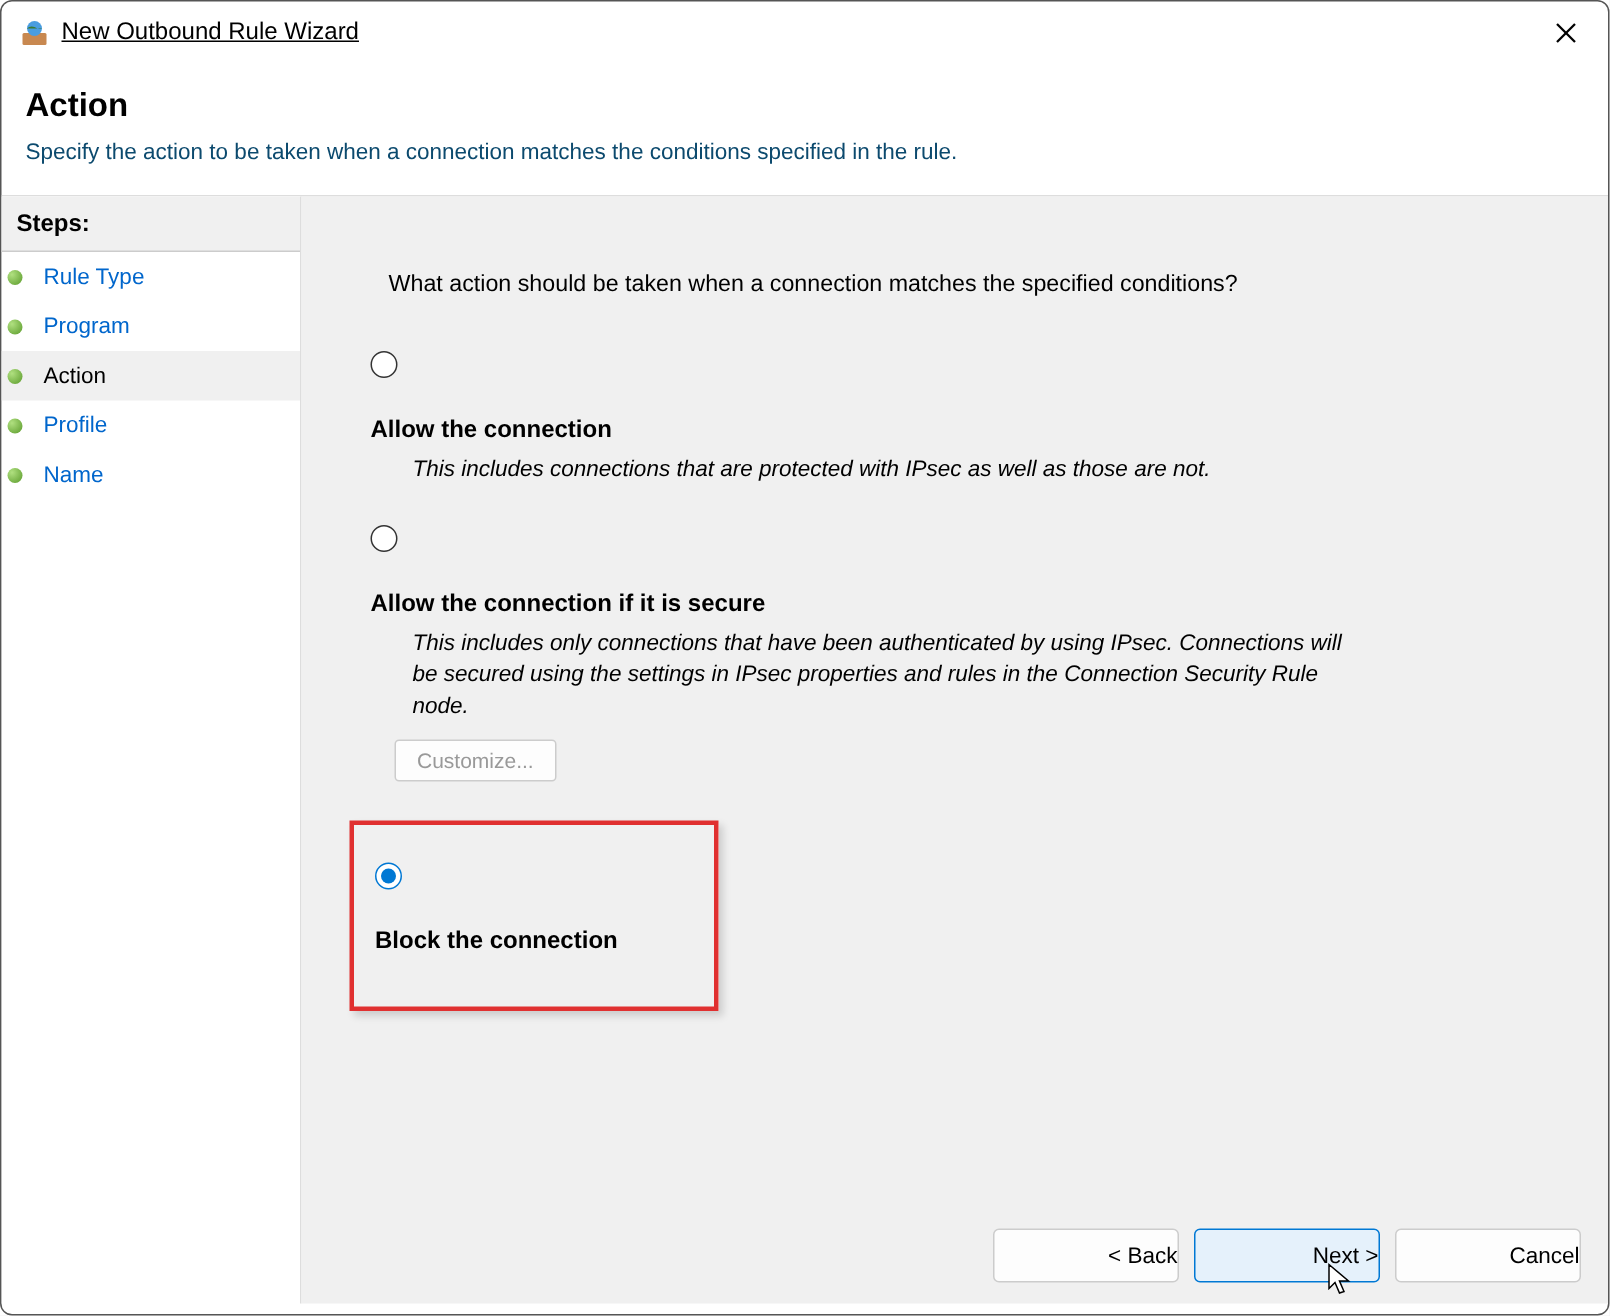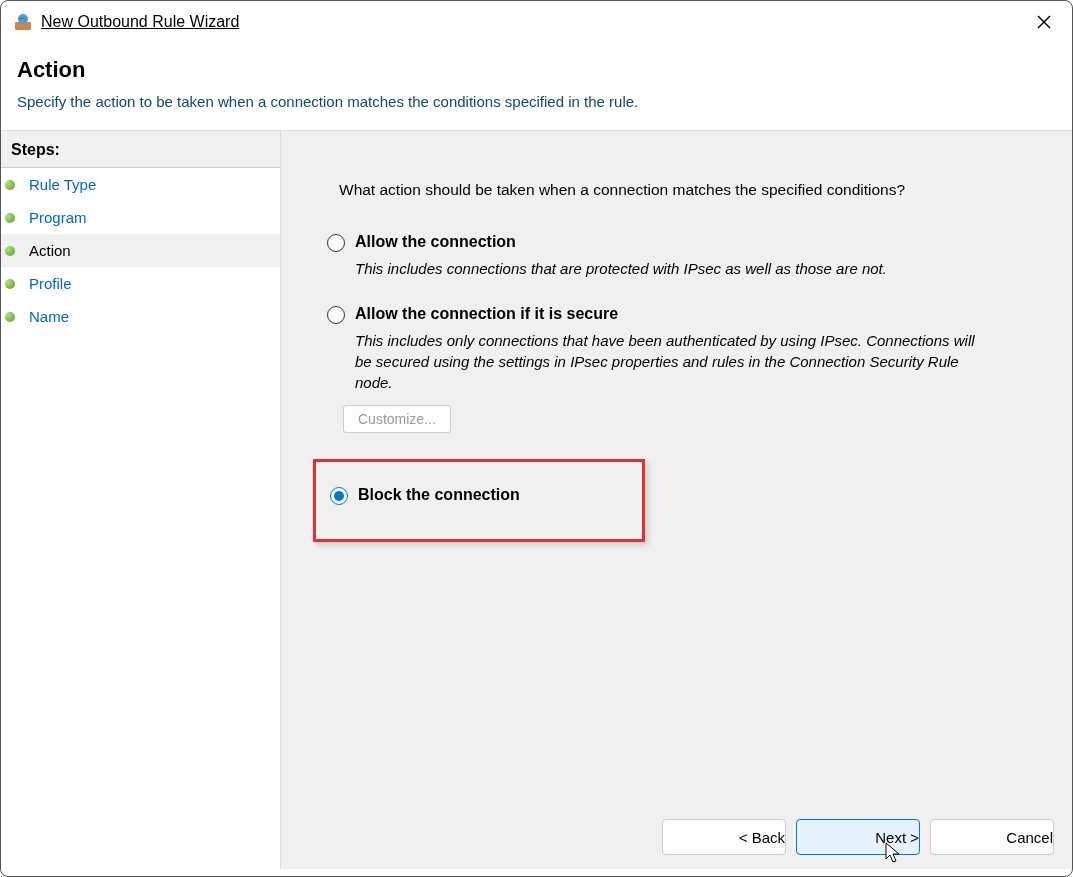--- a/index.html
+++ b/index.html
@@ -54,21 +54,21 @@
     }
     .header-subtitle {
       font-size: 15px;
       color: #0c4a6e;
     }
     .content-area {
       display: flex;
       height: calc(100% - 137px);
     }
     .sidebar {
-      width: 280px;
+      width: 200px;
       border-right: 1px solid #ddd;
       background: #fff;
     }
     .sidebar-header {
       font-size: 16px;
       font-weight: bold;
       padding: 10px 10px 8px 10px;
       border-bottom: 1px solid #ccc;
       background: #f0f0f0;
     }
@@ -107,21 +107,22 @@
       color: #000;
       margin-bottom: 34px;
       margin-left: 12px;
     }
     .option-group {
       margin-bottom: 26px;
     }
     .option-row {
       display: flex;
       align-items: flex-start;
-      gap: 10px;
+      gap: 26px;
+      flex-direction: column;
     }
     .radio {
       width: 18px;
       height: 18px;
       border: 1.5px solid #333;
       border-radius: 50%;
       flex-shrink: 0;
       margin-top: 1px;
       position: relative;
       cursor: pointer;
@@ -163,21 +164,21 @@
       background: #fdfdfd;
       border: 1px solid #ccc;
       color: #999;
       cursor: default;
       border-radius: 3px;
     }
     .highlight-box {
       border: 3px solid #e03030;
       padding: 24px 18px 34px 12px;
       margin-left: -14px;
-      width: 332px;
+      width: 246px;
       box-shadow: 3px 3px 5px rgba(0,0,0,0.15);
       text-align: center;
     }
     .highlight-box .option-row {
       margin-left: 2px;
     }
     .button-row {
       position: absolute;
       bottom: 14px;
       right: 18px;

